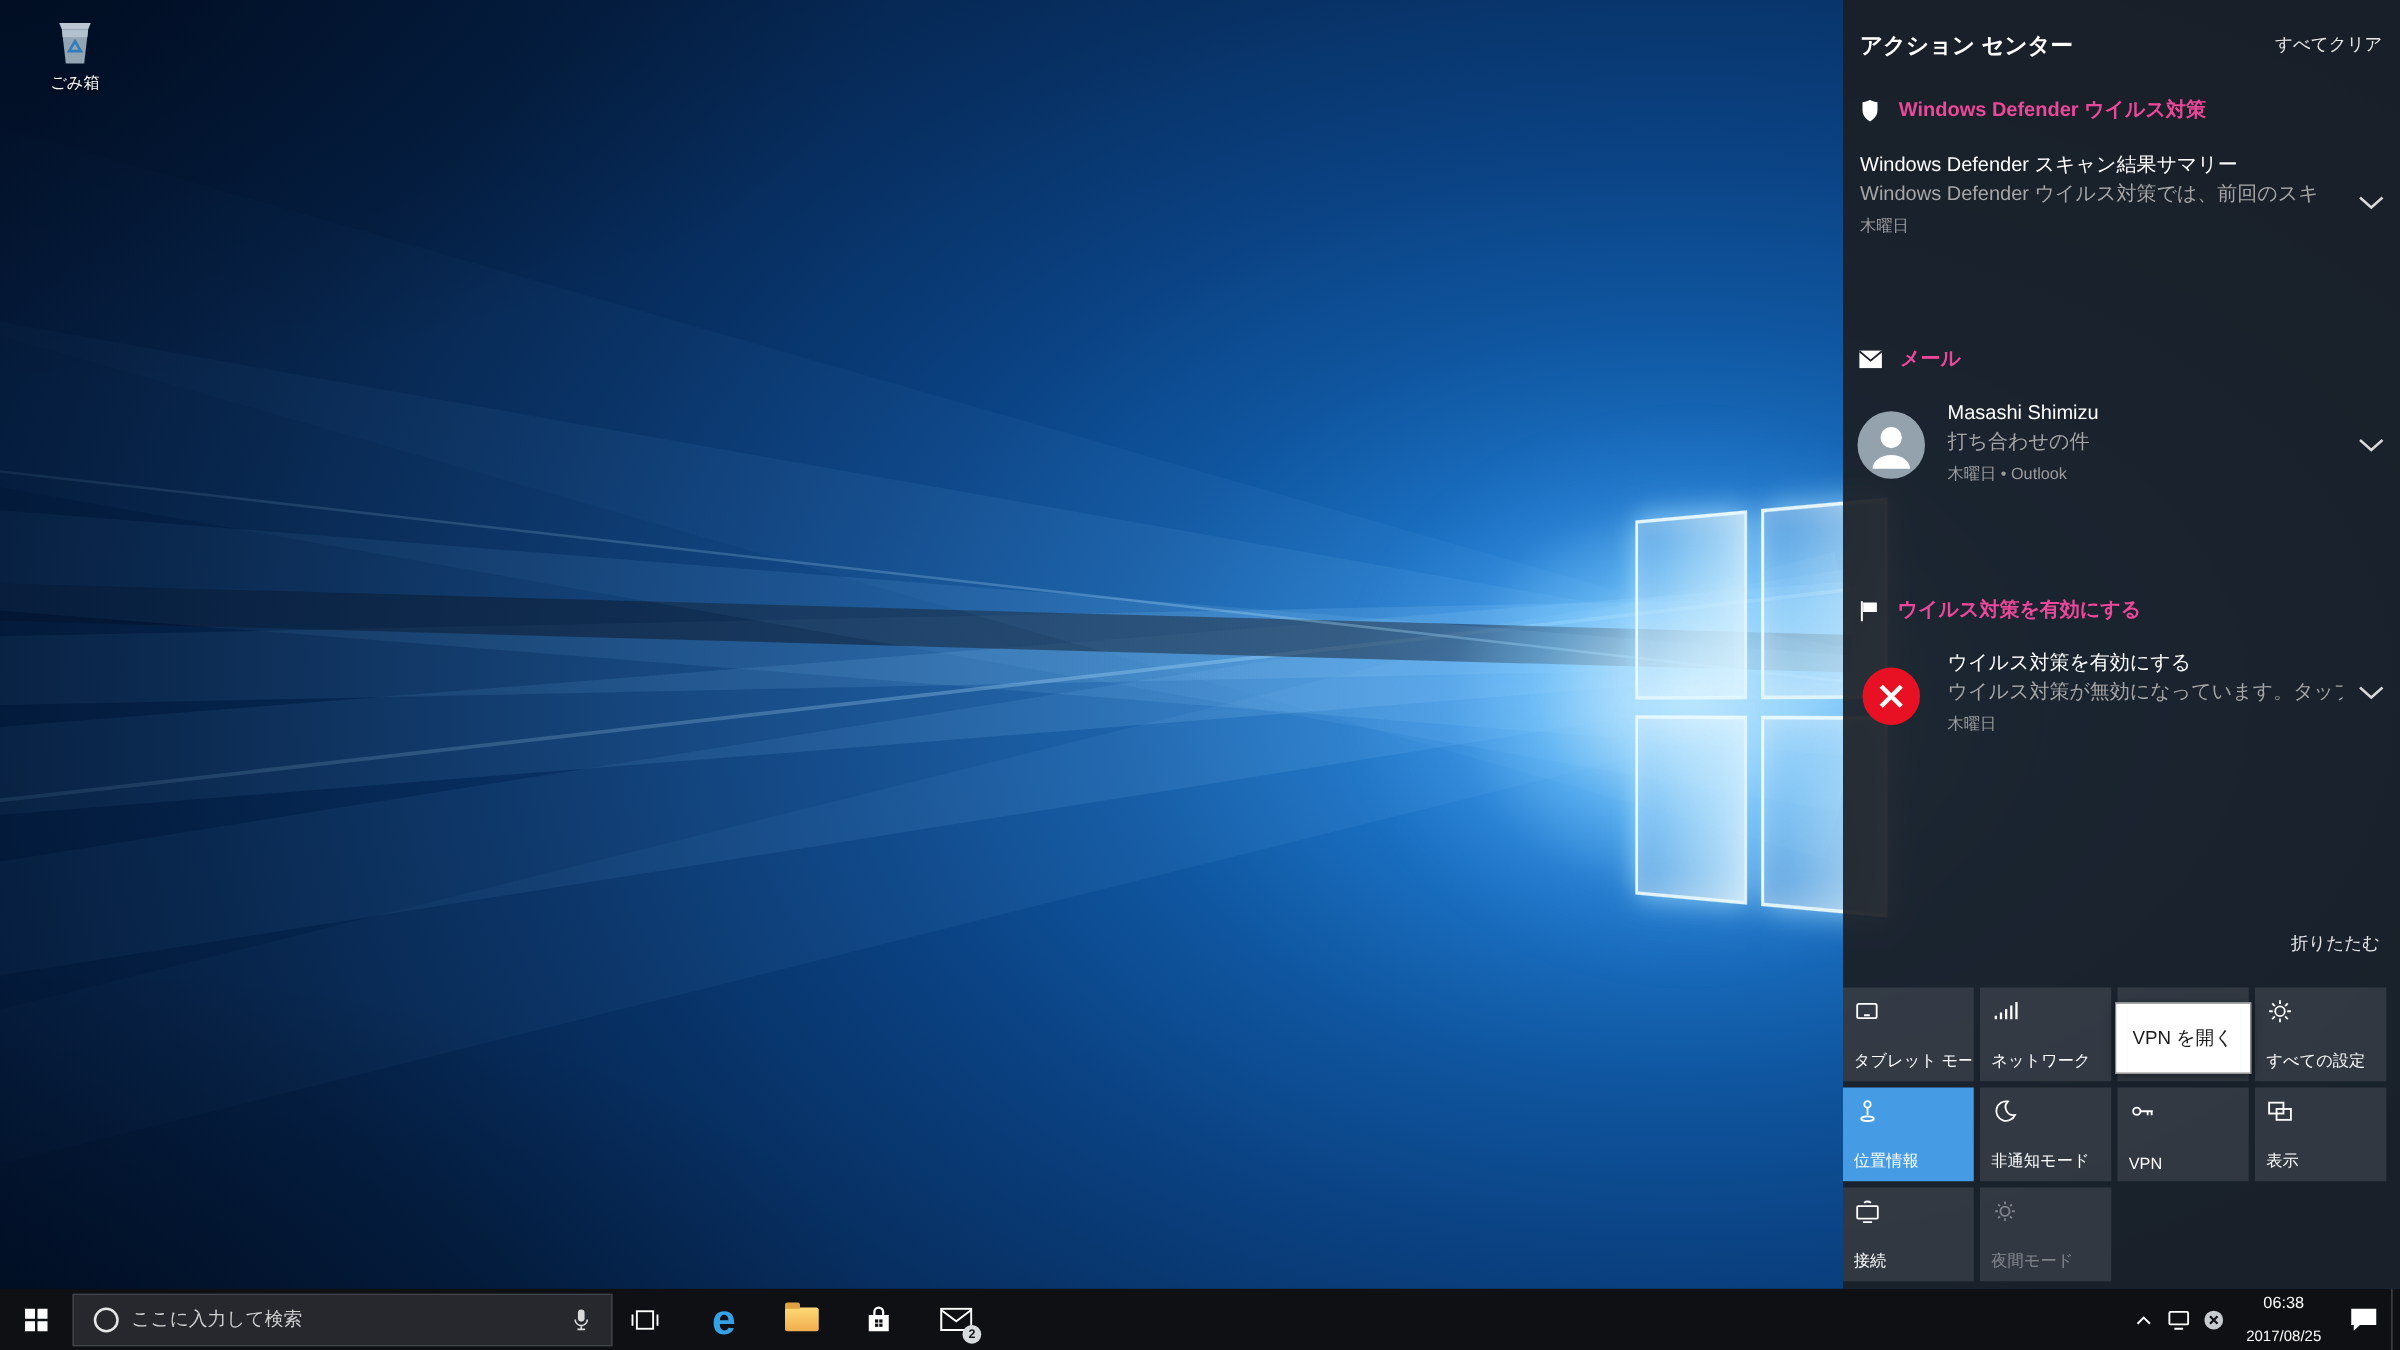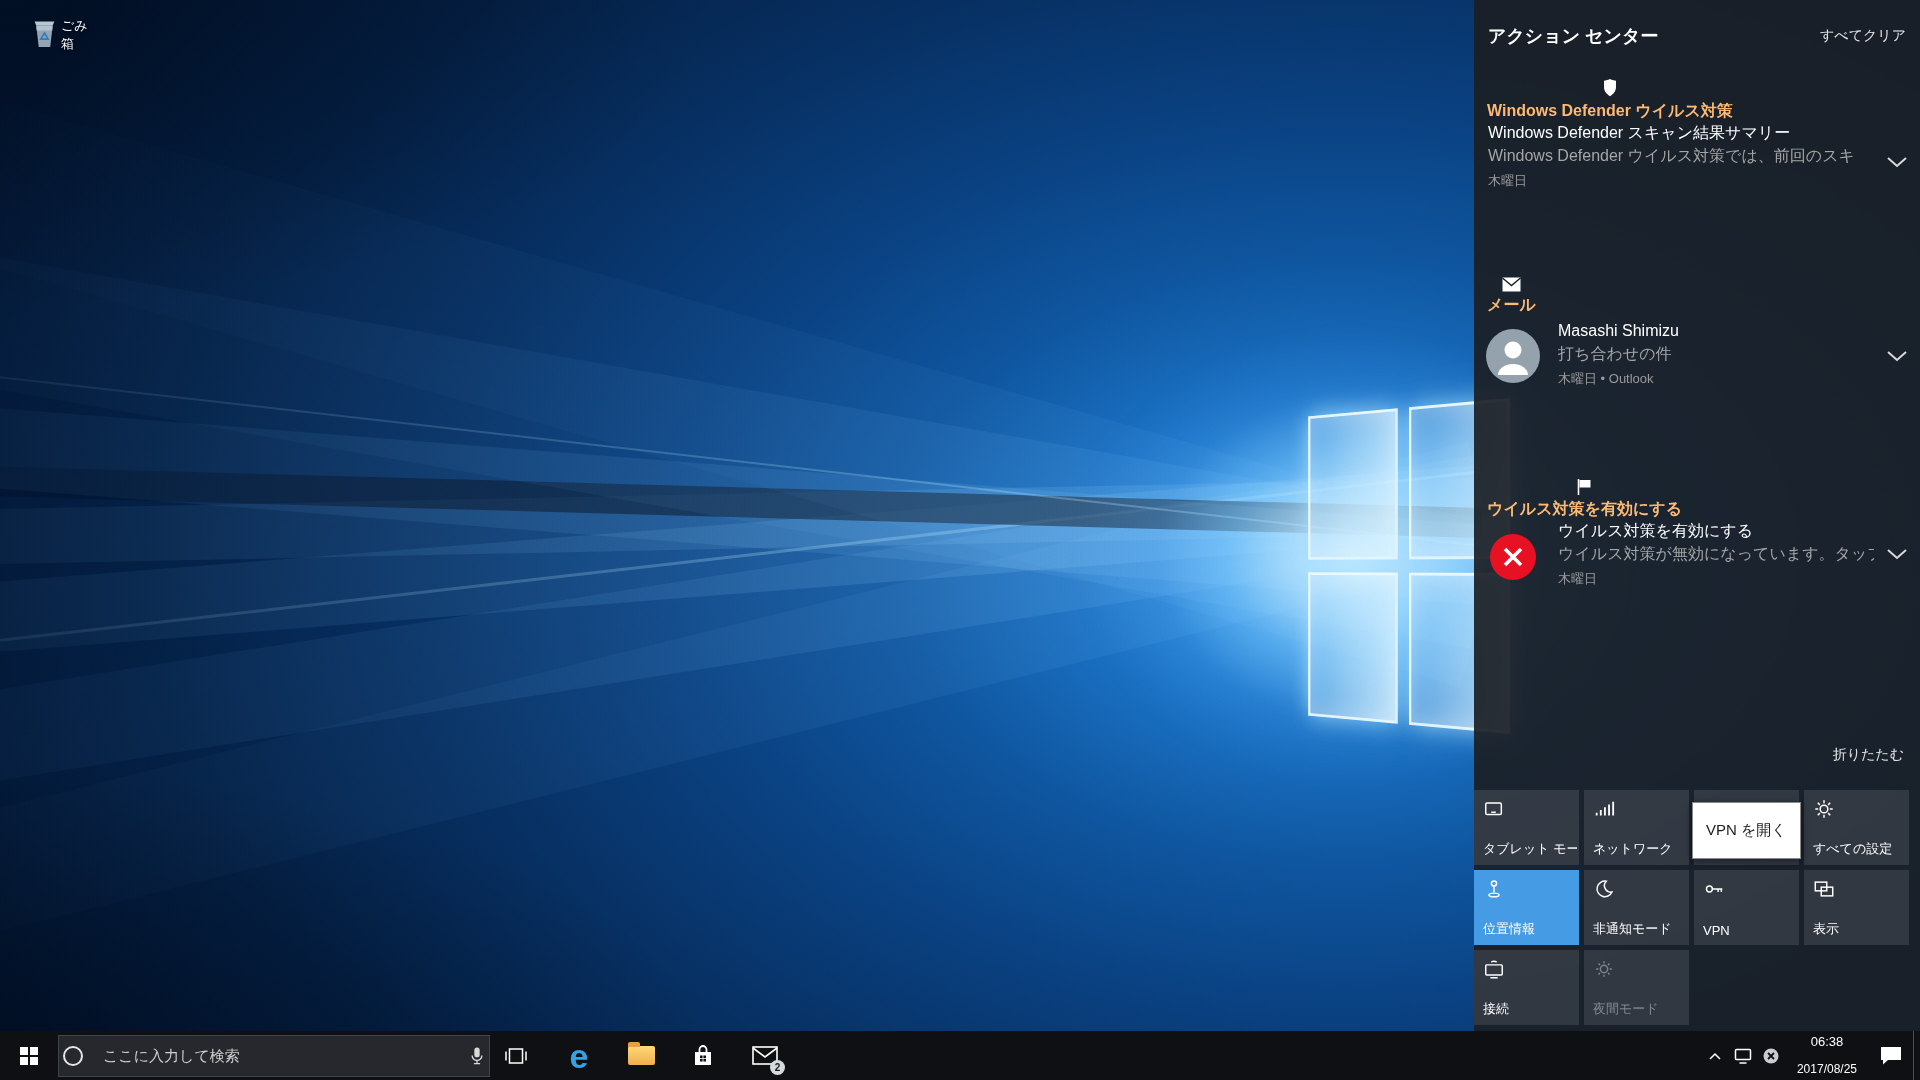--- a/index.html
+++ b/index.html
@@ -41,33 +41,33 @@
     filter: blur(6px); }
   .win-panes { position:absolute; left:1258px; top:398px; width:252px; height:336px;
     transform: perspective(900px) rotateY(-26deg); transform-origin:100% 50%;
     display:grid; grid-template-columns:1fr 1fr; grid-template-rows:1fr 1fr; gap:14px; }
   .pane { background: linear-gradient(100deg, rgba(150,210,250,0.25), rgba(215,242,255,0.85));
     border:3px solid rgba(236,250,255,0.92);
     box-shadow: 0 0 26px rgba(160,220,255,0.85), inset 0 0 28px rgba(255,255,255,0.35); }
 
   
   .recycle-bin { position:absolute; left:28px; top:12px; width:64px; z-index:5;
-    display:flex; flex-direction:row; align-items:center; cursor:default; }
+    display:flex; flex-direction:column; align-items:center; cursor:default; }
   .rb-label { margin-top:3px; font-size:13px; color:#fff; text-shadow:0 1px 3px rgba(0,0,0,0.9); }
 
   
   .action-center { position:absolute; left:1474px; top:0; width:446px; height:1031px;
     background: rgba(27,30,36,0.92); z-index:20; color:#fff; }
   .ac-header { position:absolute; top:24px; left:14px; right:14px;
     display:flex; justify-content:space-between; align-items:center;gap:16px; }
   .ac-title { font-size:18px; font-weight:700; color:#fff; }
   .ac-clear { font-size:14px; color:#eaeaea; cursor:pointer; }
 
-  .gh { position:absolute; left:13px; display:flex; align-items:center; gap:3px;
-        font-size:16px; font-weight:700; color:#fdba74;flex-direction:column; }
+  .gh { position:absolute; left:13px; display:flex; align-items:center; gap:14px;
+        font-size:16px; font-weight:700; color:#ec4899; }
   .gh-defender { top:78px; }
   .gh-mail { top:277px; }
   .gh-security { top:478px; }
 
   .notif { position:absolute; left:14px; right:12px; }
   .notif-defender { top:122px; }
   .n-title { font-size:16px; color:#fff; line-height:22px; white-space:nowrap; overflow:hidden; }
   .n-body { display:flex; align-items:flex-end; line-height:24px; }
   .n-body > span { flex:1; font-size:16px; color:#a6a6a6; white-space:nowrap; overflow:hidden; }
   .n-time { margin-top:4px; font-size:13px; color:#9b9b9b; }
@@ -98,21 +98,21 @@
     background:#ffffff; border:1px solid #8a8a8a; color:#1b1b1b; font-size:15px;
     padding:18px 13px; white-space:nowrap; box-shadow:0 2px 8px rgba(0,0,0,0.45); }
 
   
   .taskbar { position:absolute; left:0; bottom:0; width:1920px; height:49px;
     background:#0f1013; display:flex; align-items:center; z-index:50; }
   .tb-start { width:58px; height:49px; display:flex; align-items:center; justify-content:center; cursor:pointer; }
   .win-logo { display:grid; grid-template-columns:8px 8px; grid-template-rows:8px 8px; gap:2px; }
   .win-logo div { background:#fff; }
   .tb-search { width:432px; height:42px; background:#26282d; border:1px solid #41454c;
-    display:flex; align-items:center; gap:20px; padding:0 4px; }
+    display:flex; align-items:center; gap:10px; padding:0 16px; }
   .cortana-ring { width:20px; height:20px; border-radius:50%; border:2px solid #e6e6e6; flex:none; }
   .tb-search input { flex:1; background:transparent; border:none; outline:none;
     color:#e0e0e0; font-size:15px; font-family:inherit; }
   .tb-search input::placeholder { color:#cfcfcf; opacity:1; }
   .tb-btn { width:52px; height:49px; display:flex; align-items:center; justify-content:center;
     position:relative; cursor:pointer; flex:none; }
   .pinned { margin-left:12px; width:50px; }
   .edge-e { font-size:34px; font-weight:700; color:#35a2e6; line-height:1; }
   .folder { width:27px; height:19px; position:relative; border-radius:2px;
     background:linear-gradient(#ffd976,#efae4f); }

